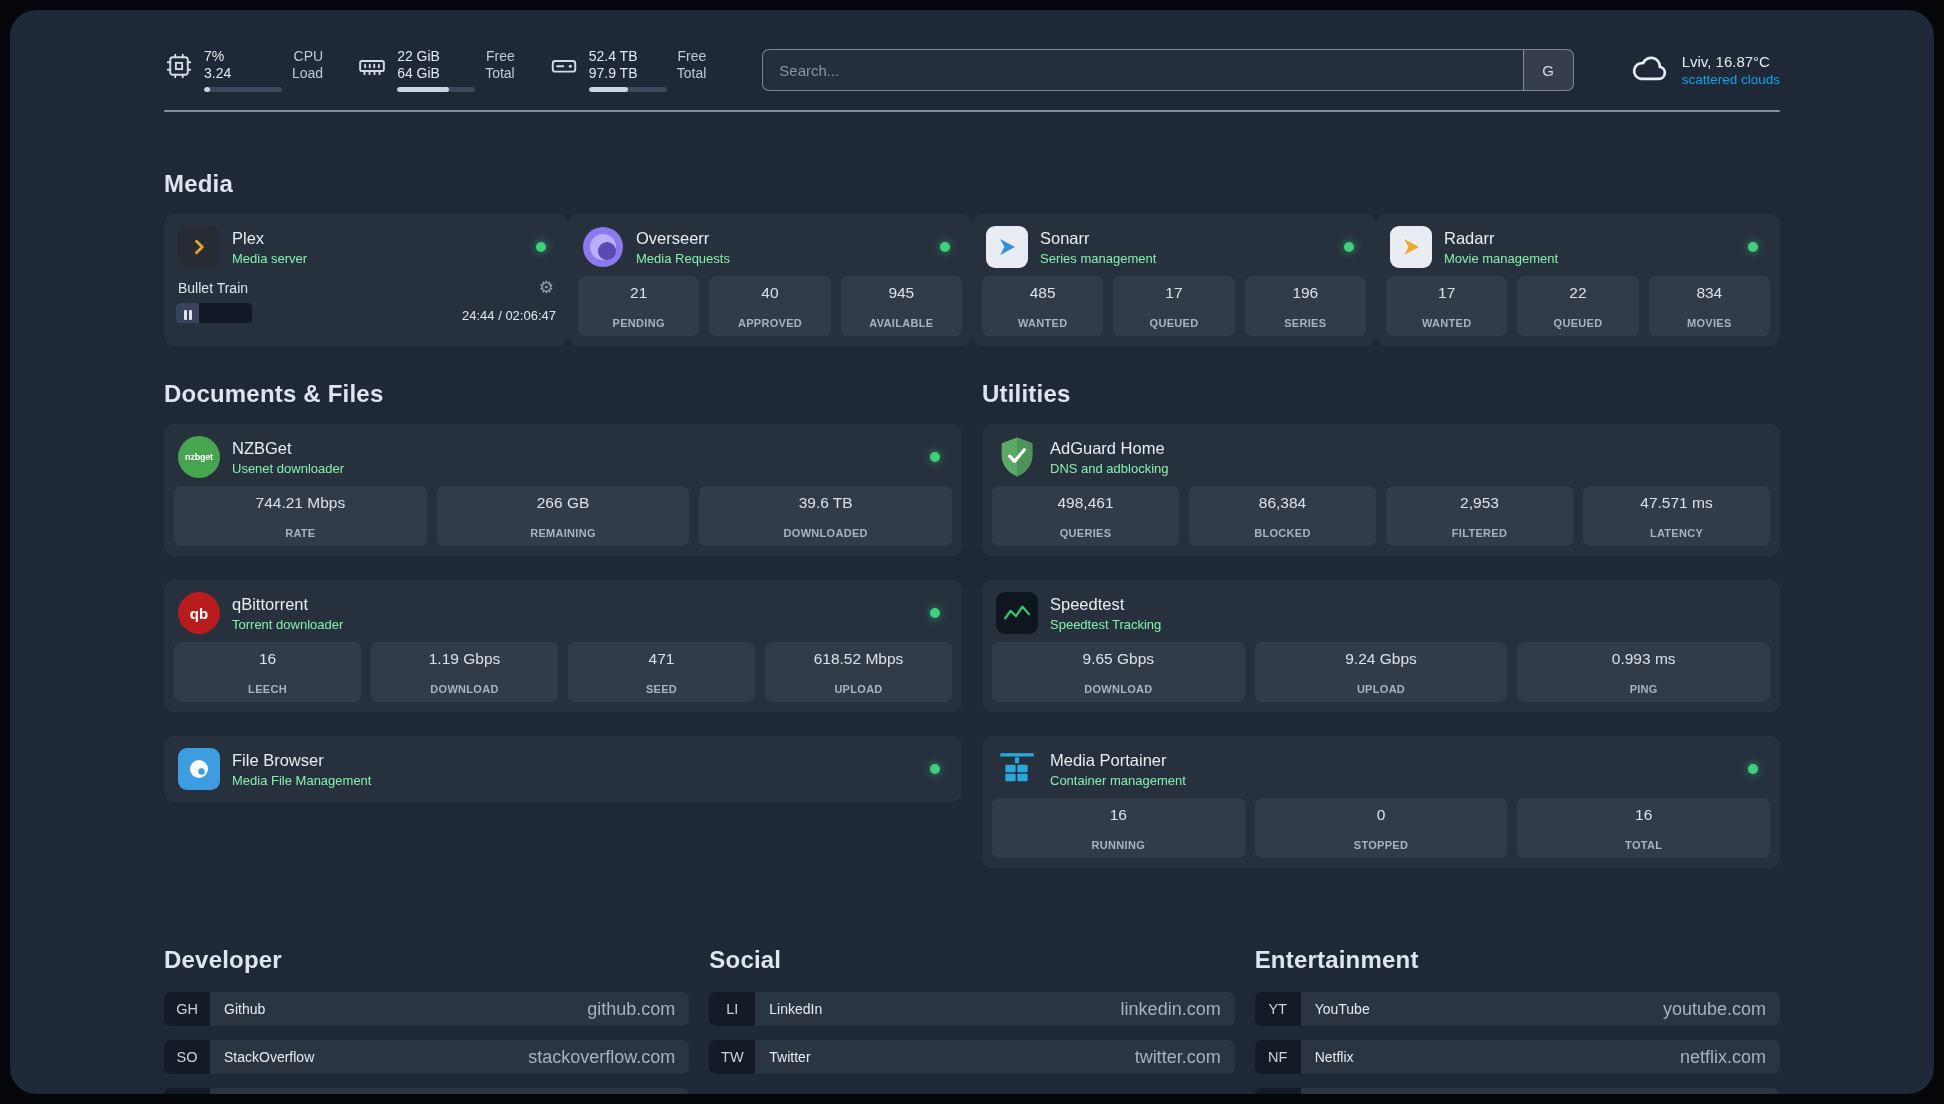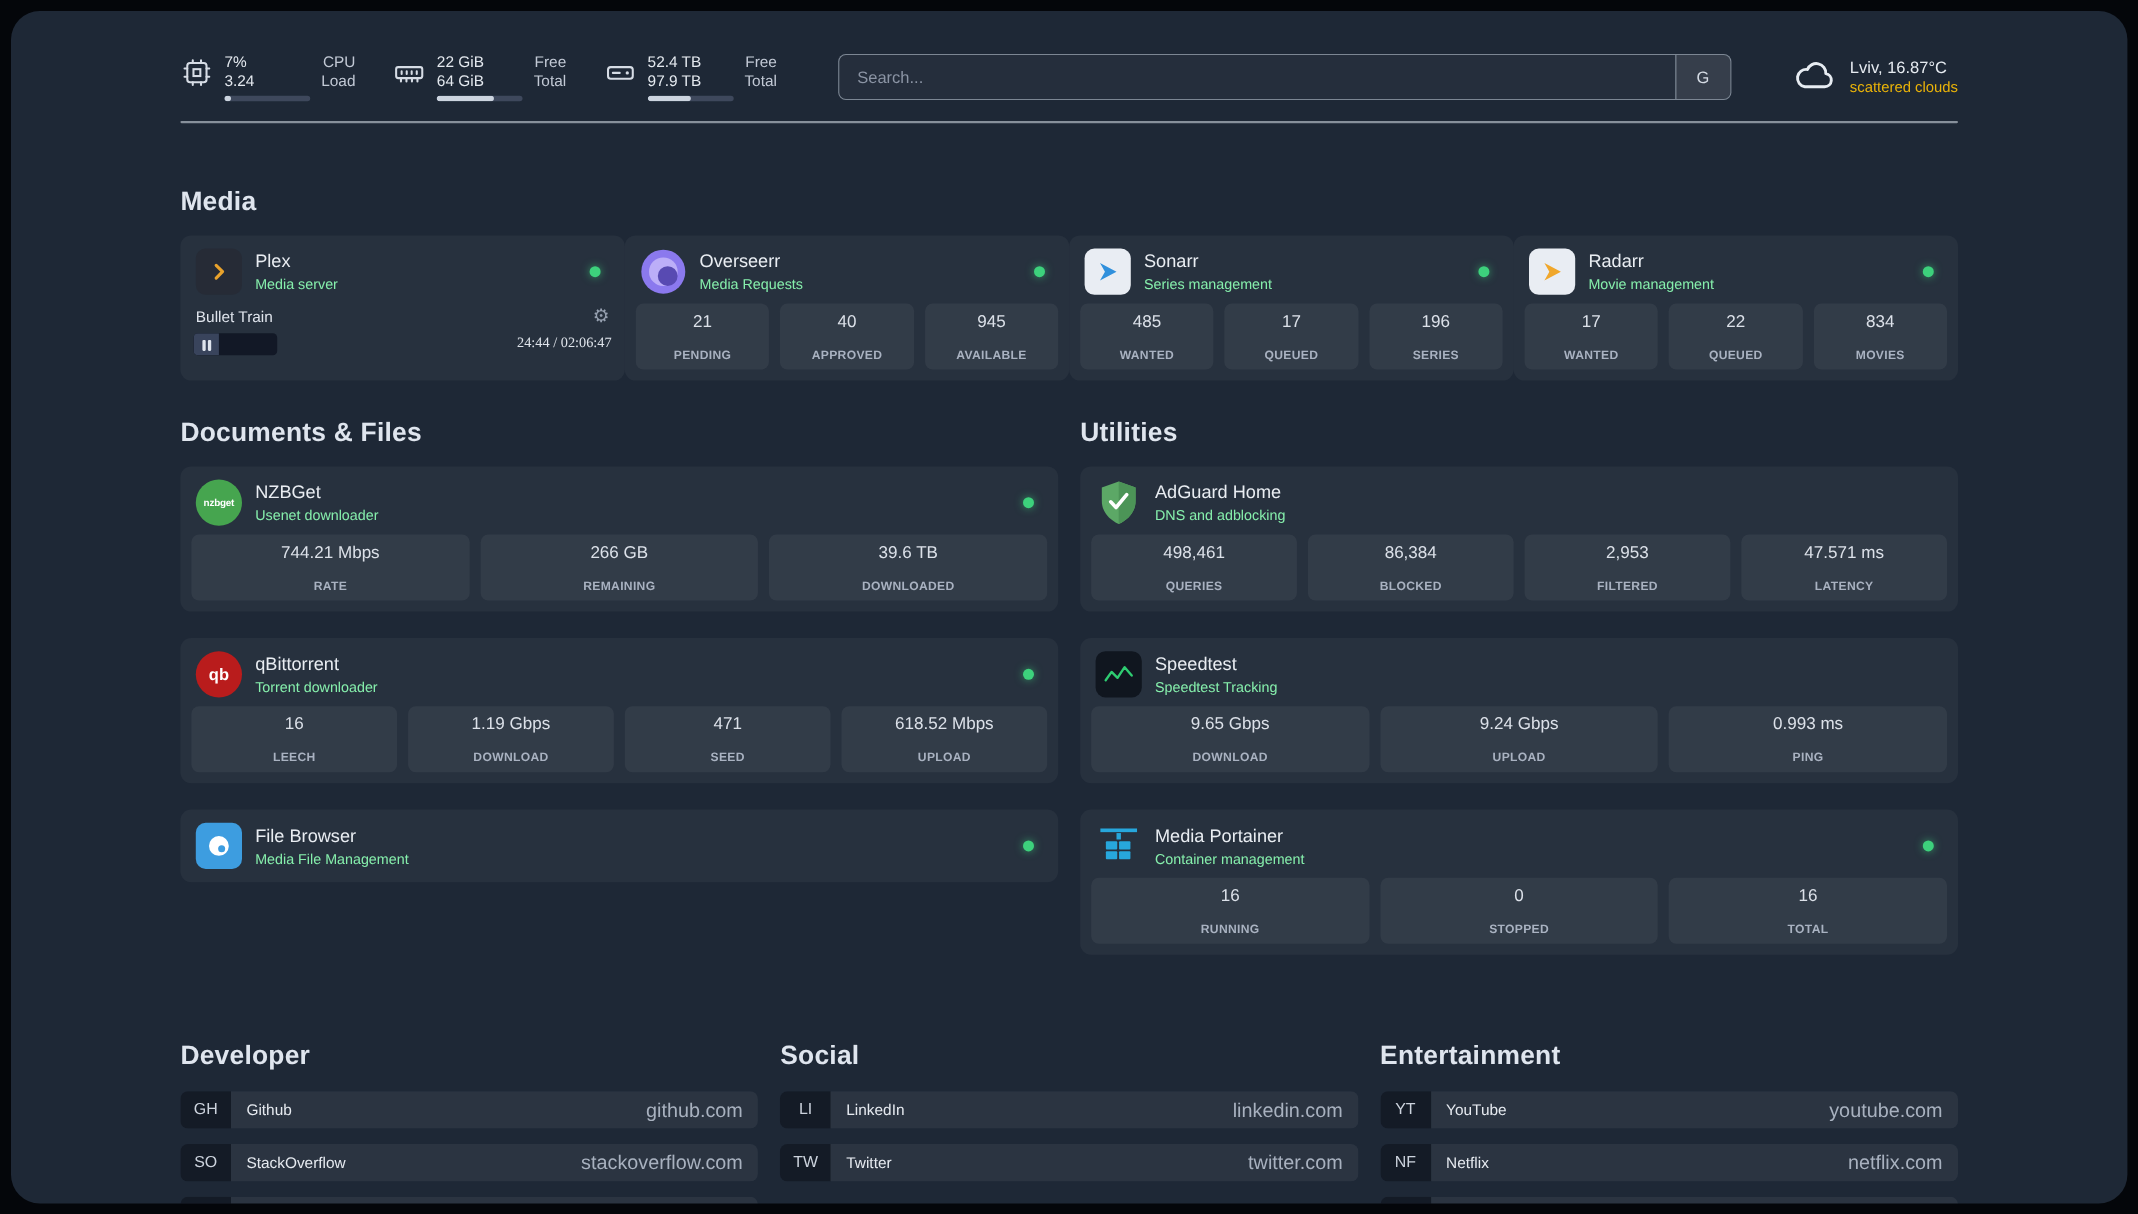--- a/index.html
+++ b/index.html
@@ -37,21 +37,21 @@
     color: #dfe4ea; font-size: 15px; padding: 0 16px; font-family: "Liberation Sans", sans-serif;
   }
   .search-input::placeholder { color: #8b94a4; }
   .g-btn {
     width: 50px; background: rgba(255,255,255,0.08); border: none;
     border-left: 1.5px solid rgba(197,207,220,0.55); color: #d6dce5;
     font-size: 15px; cursor: pointer; font-family: "Liberation Sans", sans-serif;
   }
   .weather { display: flex; align-items: center; gap: 12px; flex: none; }
   .weather-loc { font-size: 15px; color: #e6ebf1; line-height: 19px; }
-  .weather-cond { font-size: 13.5px; color: #eab308; line-height: 17px; }
+  .weather-cond { font-size: 13.5px; color: #0ea5e9; line-height: 17px; }
   .divider { margin-top: 18px; height: 2px; background: rgba(222,229,238,0.55); border-radius: 1px; }
 
   
   .section-title { font-size: 24px; font-weight: 700; color: #dfe5ee; letter-spacing: 0.2px; }
   .media-title { margin: 58px 0 16px; }
   .grid-4 { display: grid; grid-template-columns: repeat(4, 1fr); }
   .two-col { display: grid; grid-template-columns: 1fr 1fr; gap: 20px; align-items: start; }
   .col .section-title { margin: 34px 0 16px; }
   .col .card { margin-bottom: 24px; }
 
@@ -82,21 +82,21 @@
   .fb-icon { background: #3d9de0; }
   .sonarr-icon, .radarr-icon { background: #e9edf3; }
   .overseerr-icon { background: transparent; border-radius: 50%; }
   .speedtest-icon { background: #10161f; }
   .adguard-icon, .portainer-icon { background: transparent; }
 
   
   .np-top { display: flex; align-items: center; justify-content: space-between; padding: 3px 4px 7px; }
   .np-title { font-size: 14px; color: #dfe4ec; }
   .np-gear { color: #96a0b0; font-size: 17px; line-height: 1; cursor: pointer; }
-  .np-row { display: flex; align-items: flex-start; padding: 0 2px 2px; font-family: Liberation Serif, serif; }
+  .np-row { display: flex; align-items: flex-end; padding: 0 2px 2px; }
   .np-pill {
     position: relative; width: 76px; height: 20px; border-radius: 4px;
     background: #121826; overflow: hidden; cursor: pointer; flex: none;
   }
   .np-fill { position: absolute; left: 0; top: 0; bottom: 0; background: #39445c; }
   .np-pause { position: absolute; left: 7px; top: 4px; }
   .np-time { margin-left: auto; font-size: 13px; color: #e0e5ec; }
 
   
   .bm-grid { display: grid; grid-template-columns: repeat(3, 1fr); gap: 20px; align-items: start; padding-bottom: 40px; }

